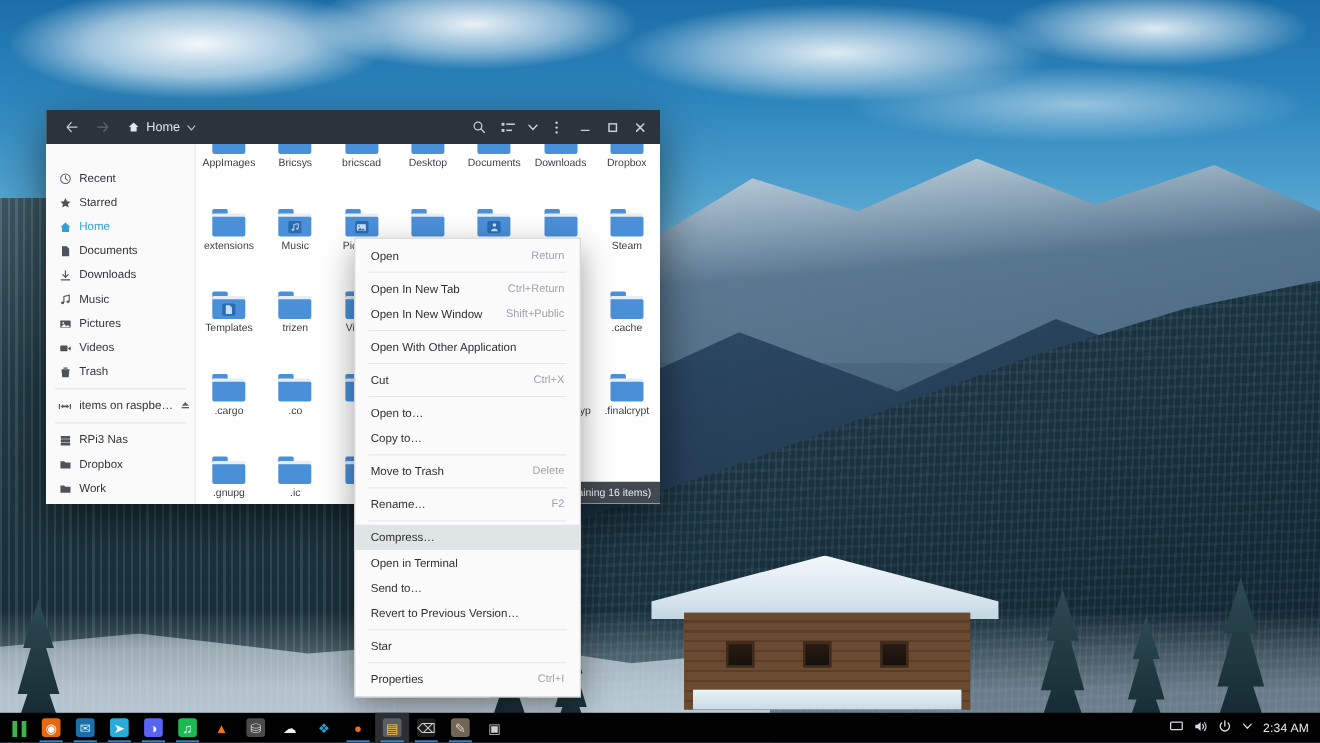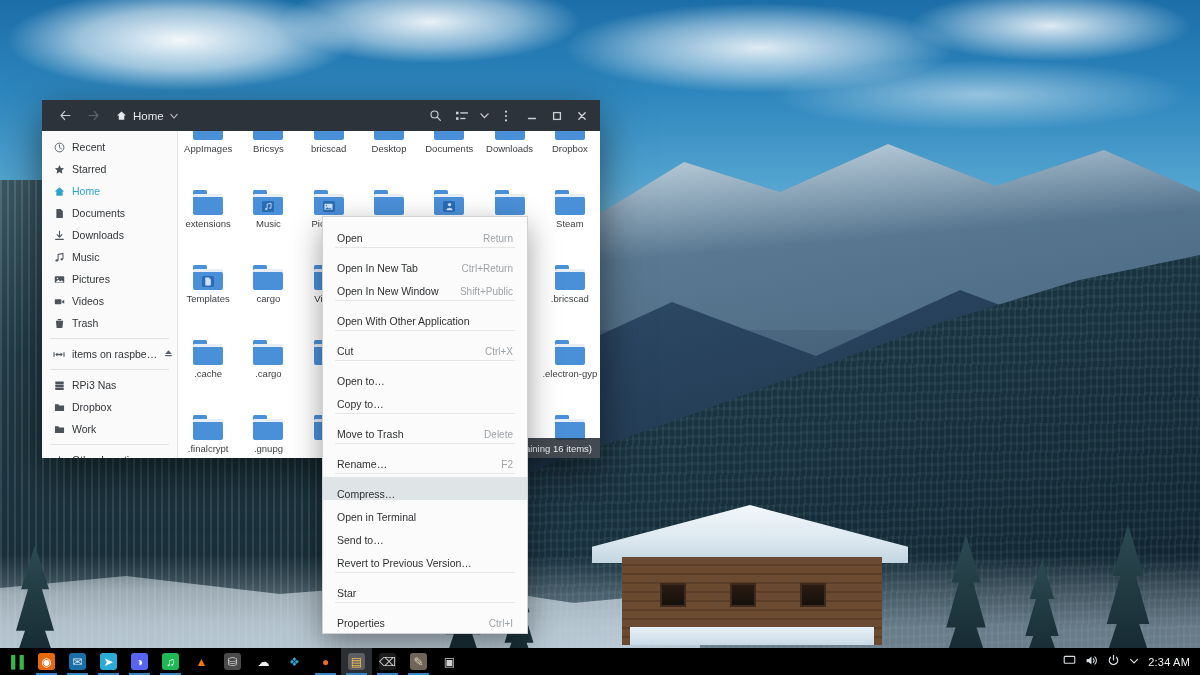--- a/index.html
+++ b/index.html
@@ -119,21 +119,21 @@
   .tb-right { margin-left:auto; display:flex; align-items:center; gap:1px; }
   .win-ctl {
     width:24px; height:22px; display:flex; align-items:center; justify-content:center;
     color:#c9d0d6; font-size:12px;
   }
   .fm-body { display:flex; height:327px; background:#fff; }
 
   
   .sidebar {
     width:136px; background:#fafafa; border-right:1px solid #e4e4e4;
-    padding-top:5px; font-size:10.5px; color:#3d4043; flex:0 0 136px;
+    padding-top:20px; font-size:10.5px; color:#3d4043; flex:0 0 136px;
     overflow:hidden;
   }
   .side-item {
     display:flex; align-items:center; gap:7px; height:22px; padding:0 8px 0 11px;
     white-space:nowrap; color:#32363a;
   }
   .side-item .ico { width:12px; height:12px; display:flex; align-items:center; justify-content:center; color:#5a6169; flex:0 0 12px;}
   .side-item.active { color:#2fa2cf; }
   .side-item.active .ico { color:#2fa2cf; }
   .side-item .eject { margin-left:auto; color:#5a6169; font-size:9px;}
@@ -180,21 +180,21 @@
   }
 
   
   #context-menu {
     position:absolute; left:322px; top:216px; width:206px;
     background:#fbfbfb; border:1px solid #d2d2d2;
     box-shadow:0 10px 28px rgba(0,0,0,.38);
     padding:4px 0; font-size:10.5px; color:#2e3032; z-index:30;
   }
   .mi {
-    height:23px; display:flex; align-items:flex-end; padding:0 14px;
+    height:23px; display:flex; align-items:center; padding:0 14px;
     white-space:nowrap;
   }
   .mi.hl { background:#dfe4e7; }
   .mi .lbl { flex:1; }
   .mi .acc { color:#9ea3a8; font-size:10px; margin-left:6px; }
   .mi-sep { height:1px; background:#e6e6e6; margin:3px 12px; }
 
   
   #taskbar {
     position:absolute; left:0; bottom:0; width:1200px; height:27px;
@@ -598,21 +598,21 @@
               </div>
             </div>
             <div class="fname">Templates</div>
           </div>
           <div class="file-cell">
             <div class="folder">
               <div class="tab"></div>
               <div class="lip"></div>
               <div class="main"></div>
             </div>
-            <div class="fname">cargo</div>
+            <div class="fname">trizen</div>
           </div>
           <div class="file-cell">
             <div class="folder">
               <div class="tab"></div>
               <div class="lip"></div>
               <div class="main"></div>
               <div class="emb">
                 <svg width="9" height="8" viewBox="0 0 12 10">
                   <rect x="0.6" y="1.2" width="7.4" height="7.4" rx=".7" fill="#cfe2f5"></rect>
                   <path d="M8.6 4.9 L11.4 3 V7.8 L8.6 6 Z" fill="#cfe2f5"></path>
@@ -644,28 +644,20 @@
               <div class="main"></div>
             </div>
             <div class="fname"></div>
           </div>
           <div class="file-cell">
             <div class="folder">
               <div class="tab"></div>
               <div class="lip"></div>
               <div class="main"></div>
             </div>
-            <div class="fname">.bricscad</div>
-          </div>
-          <div class="file-cell">
-            <div class="folder">
-              <div class="tab"></div>
-              <div class="lip"></div>
-              <div class="main"></div>
-            </div>
             <div class="fname">.cache</div>
           </div>
           <div class="file-cell">
             <div class="folder">
               <div class="tab"></div>
               <div class="lip"></div>
               <div class="main"></div>
             </div>
             <div class="fname">.cargo</div>
           </div>

